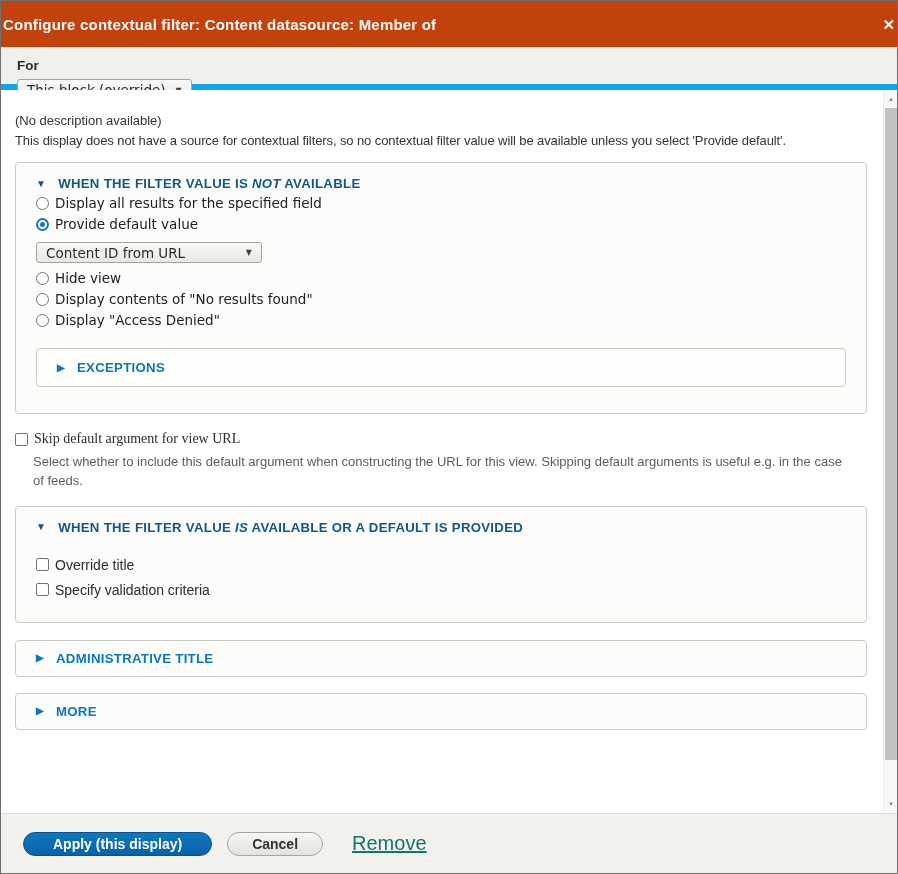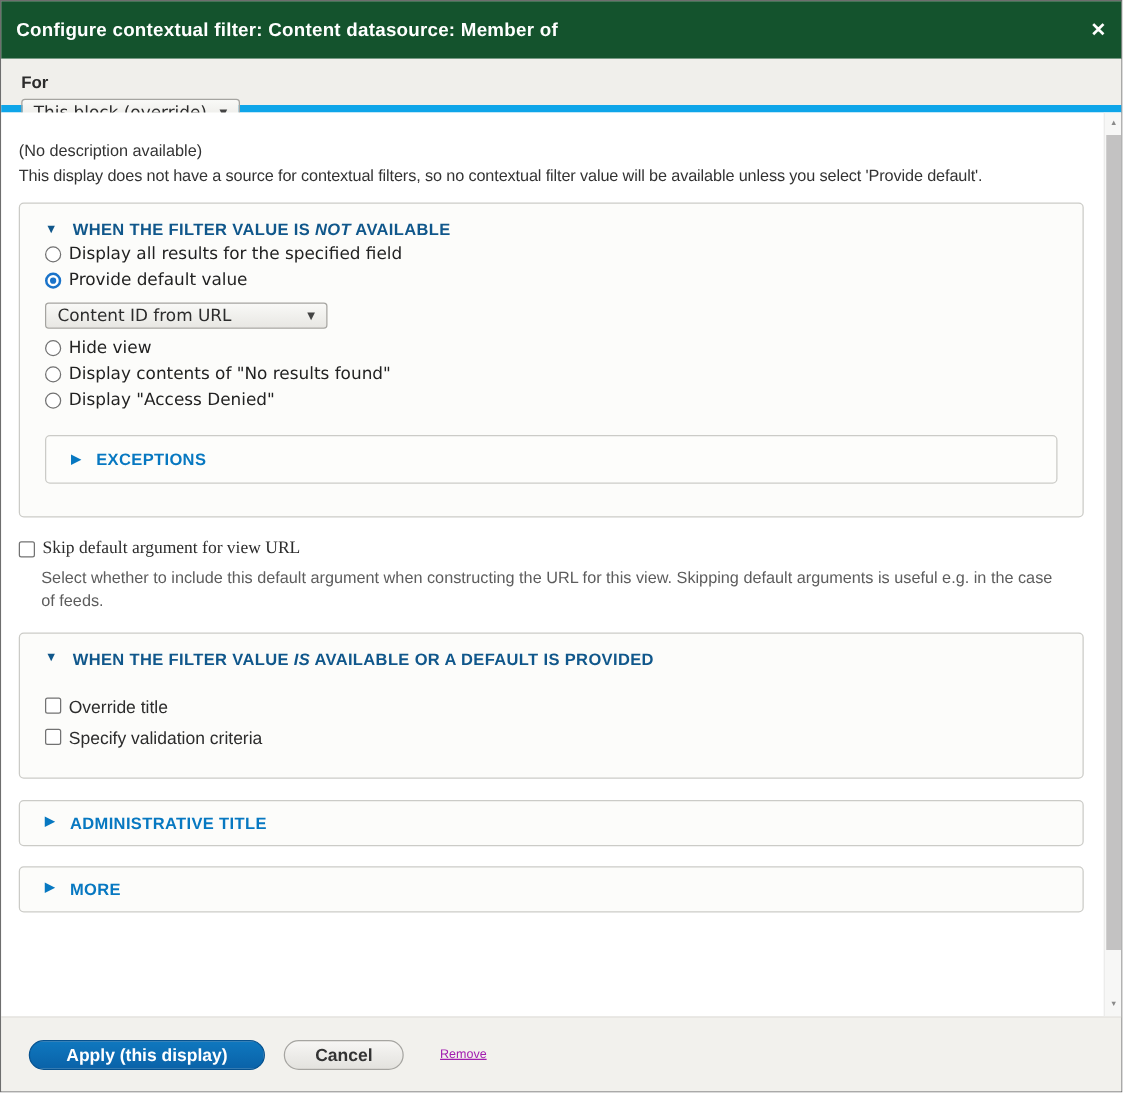--- a/index.html
+++ b/index.html
@@ -8,22 +8,22 @@
     width:898px; height:874px;
     border:1px solid #6e6e6e;
     display:flex; flex-direction:column;
     background:#fff;
     font-family:"Liberation Sans",sans-serif;
     color:#333;
     position:relative;
   }
   
   .header {
-    flex:none; height:46px; background:#14532d;
-    display:flex; align-items:center; padding:0 12px;
+    flex:none; height:46px; background:#c2410c;
+    display:flex; align-items:center; padding:0 2px;
   }
   .header-title { color:#fff; font-weight:bold; font-size:15px; letter-spacing:.2px; }
   .close-btn {
     margin-left:auto; color:#fff; font-weight:bold; font-size:15px;
     cursor:pointer; line-height:1;
   }
   
   .for-bar {
     flex:none; height:43px; background:#f0efeb;
     border-bottom:6px solid #0ea5e9; padding:11px 16px 0 16px;
@@ -121,21 +121,21 @@
   }
   .btn-primary {
     background:linear-gradient(#0f78bf,#0a62a8);
     border:1px solid #07528f; color:#fff; padding:0 29px; margin-right:15px;
   }
   .btn-secondary {
     background:linear-gradient(#f7f6f4,#e3e2de);
     border:1px solid #a6a5a1; color:#333; padding:0 24px;
   }
   .remove-link {
-    margin-left:29px; color:#a21caf; font-size:10px;
+    margin-left:29px; color:#0f766e; font-size:20px;
     text-decoration:underline; cursor:pointer;
   }
 </style>
 </head>
 <body>
 
 <div class="dialog">
 
   <div class="header">
     <span class="header-title">Configure contextual filter: Content datasource: Member of</span>

